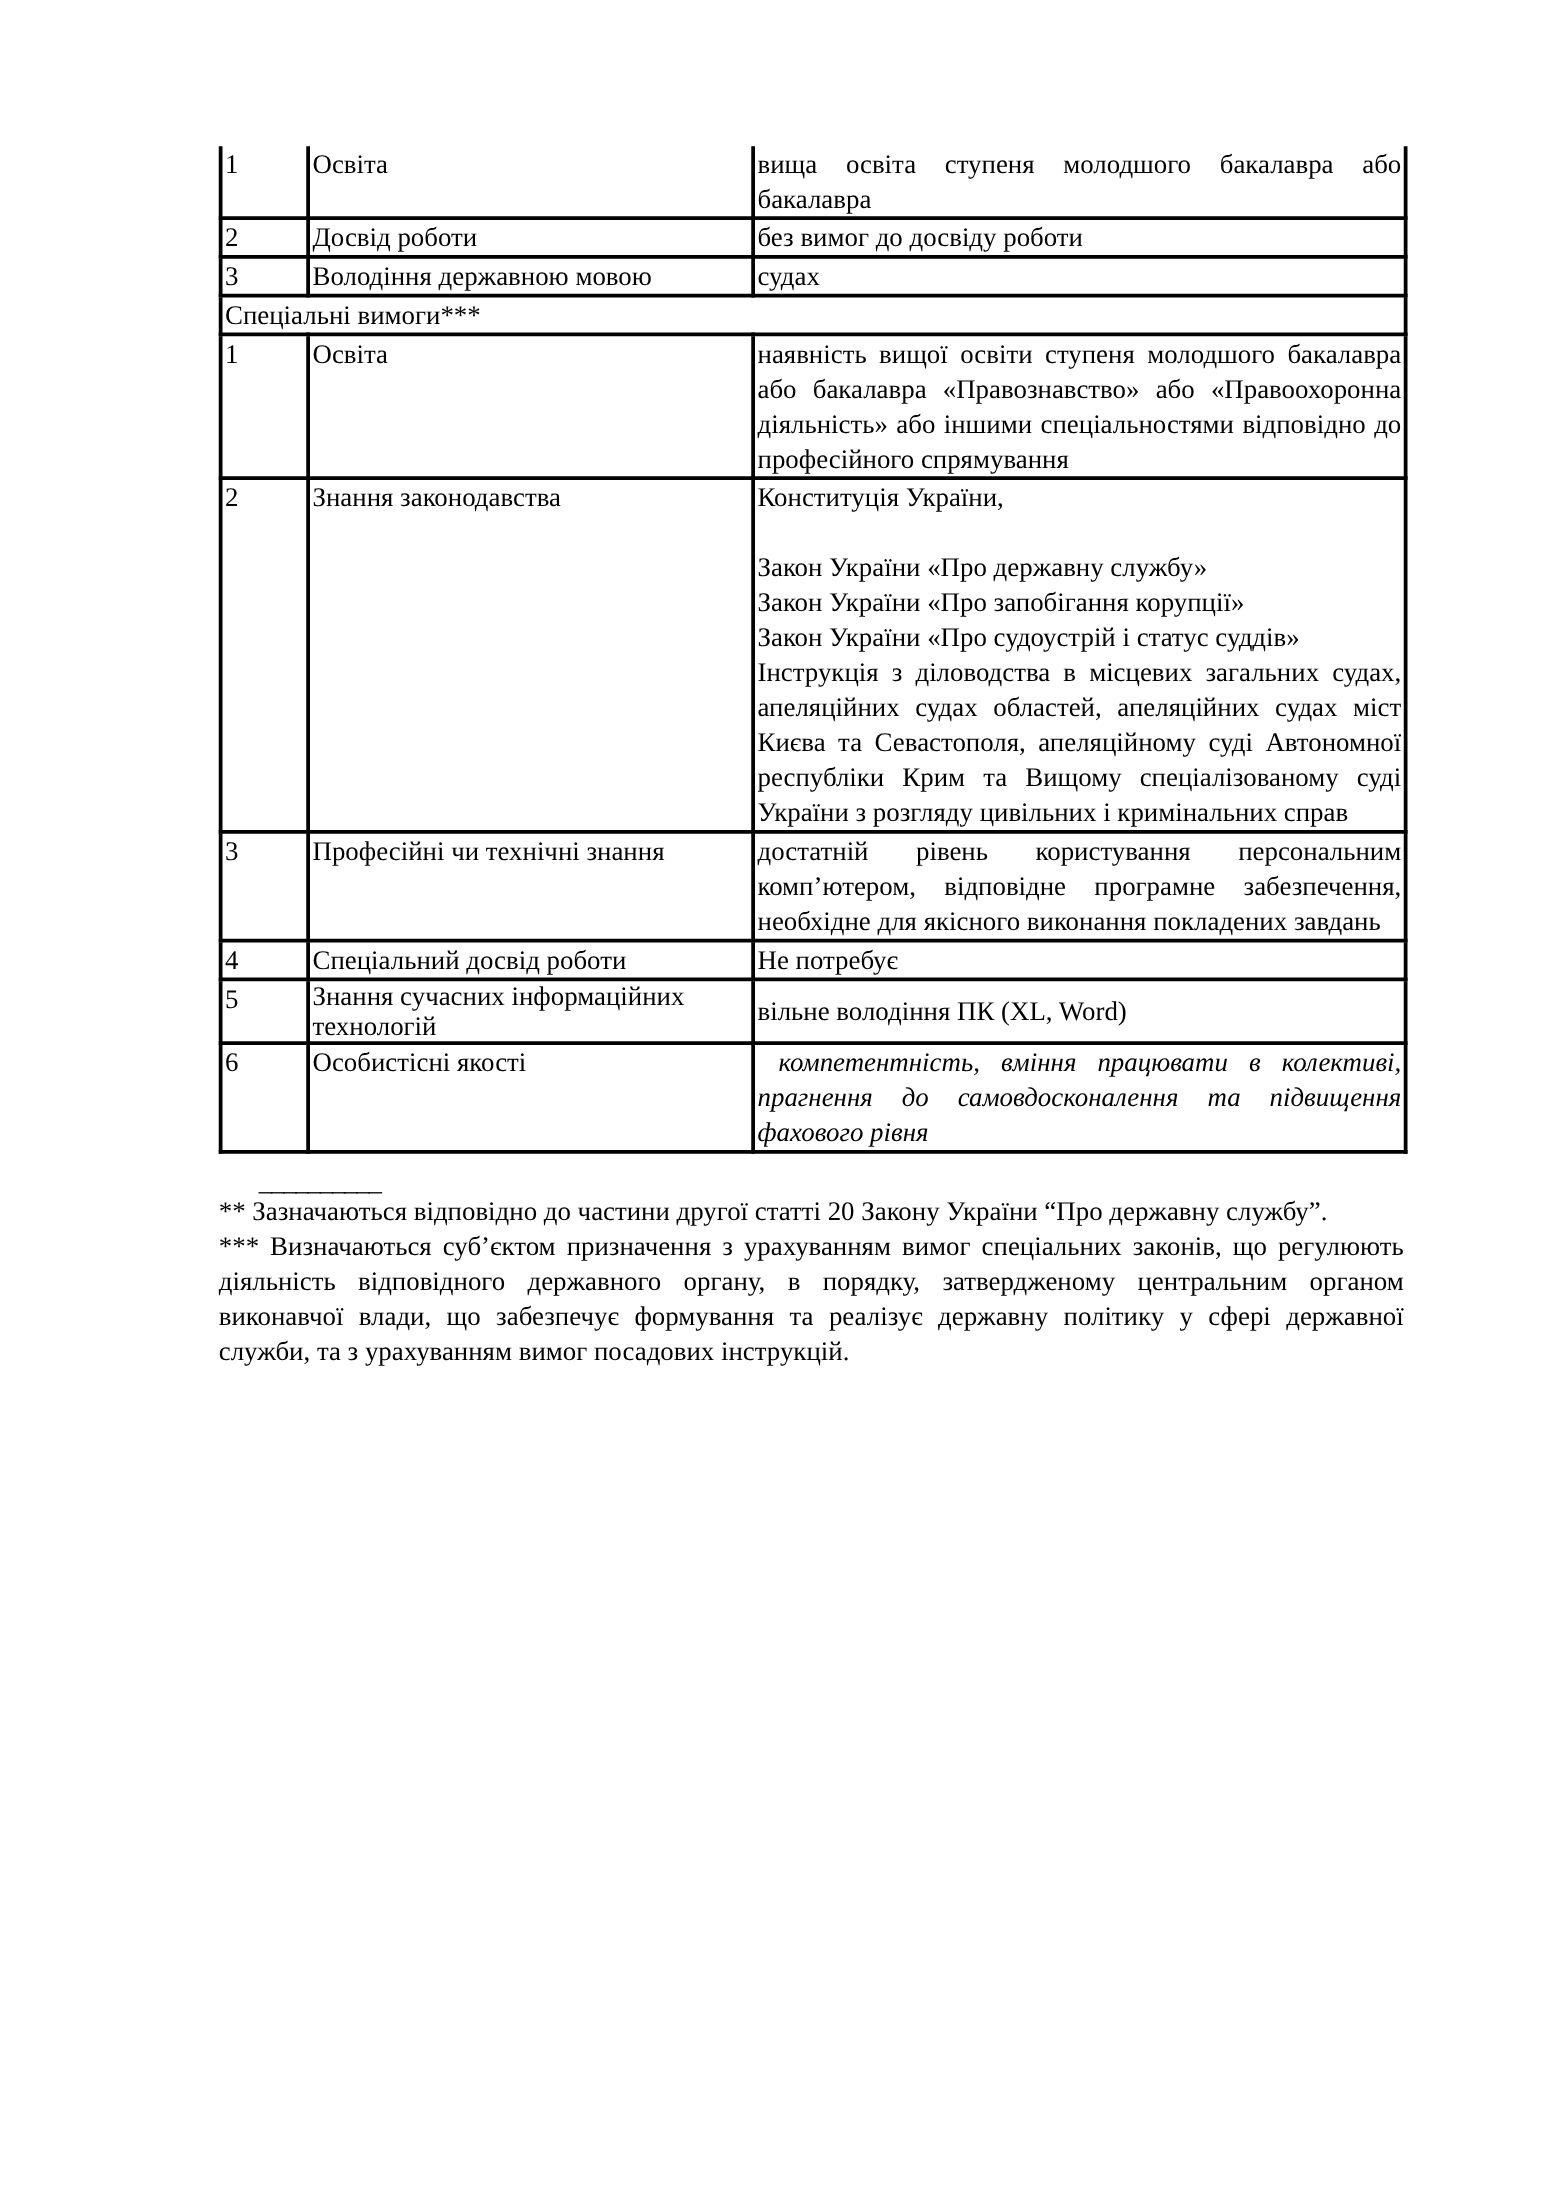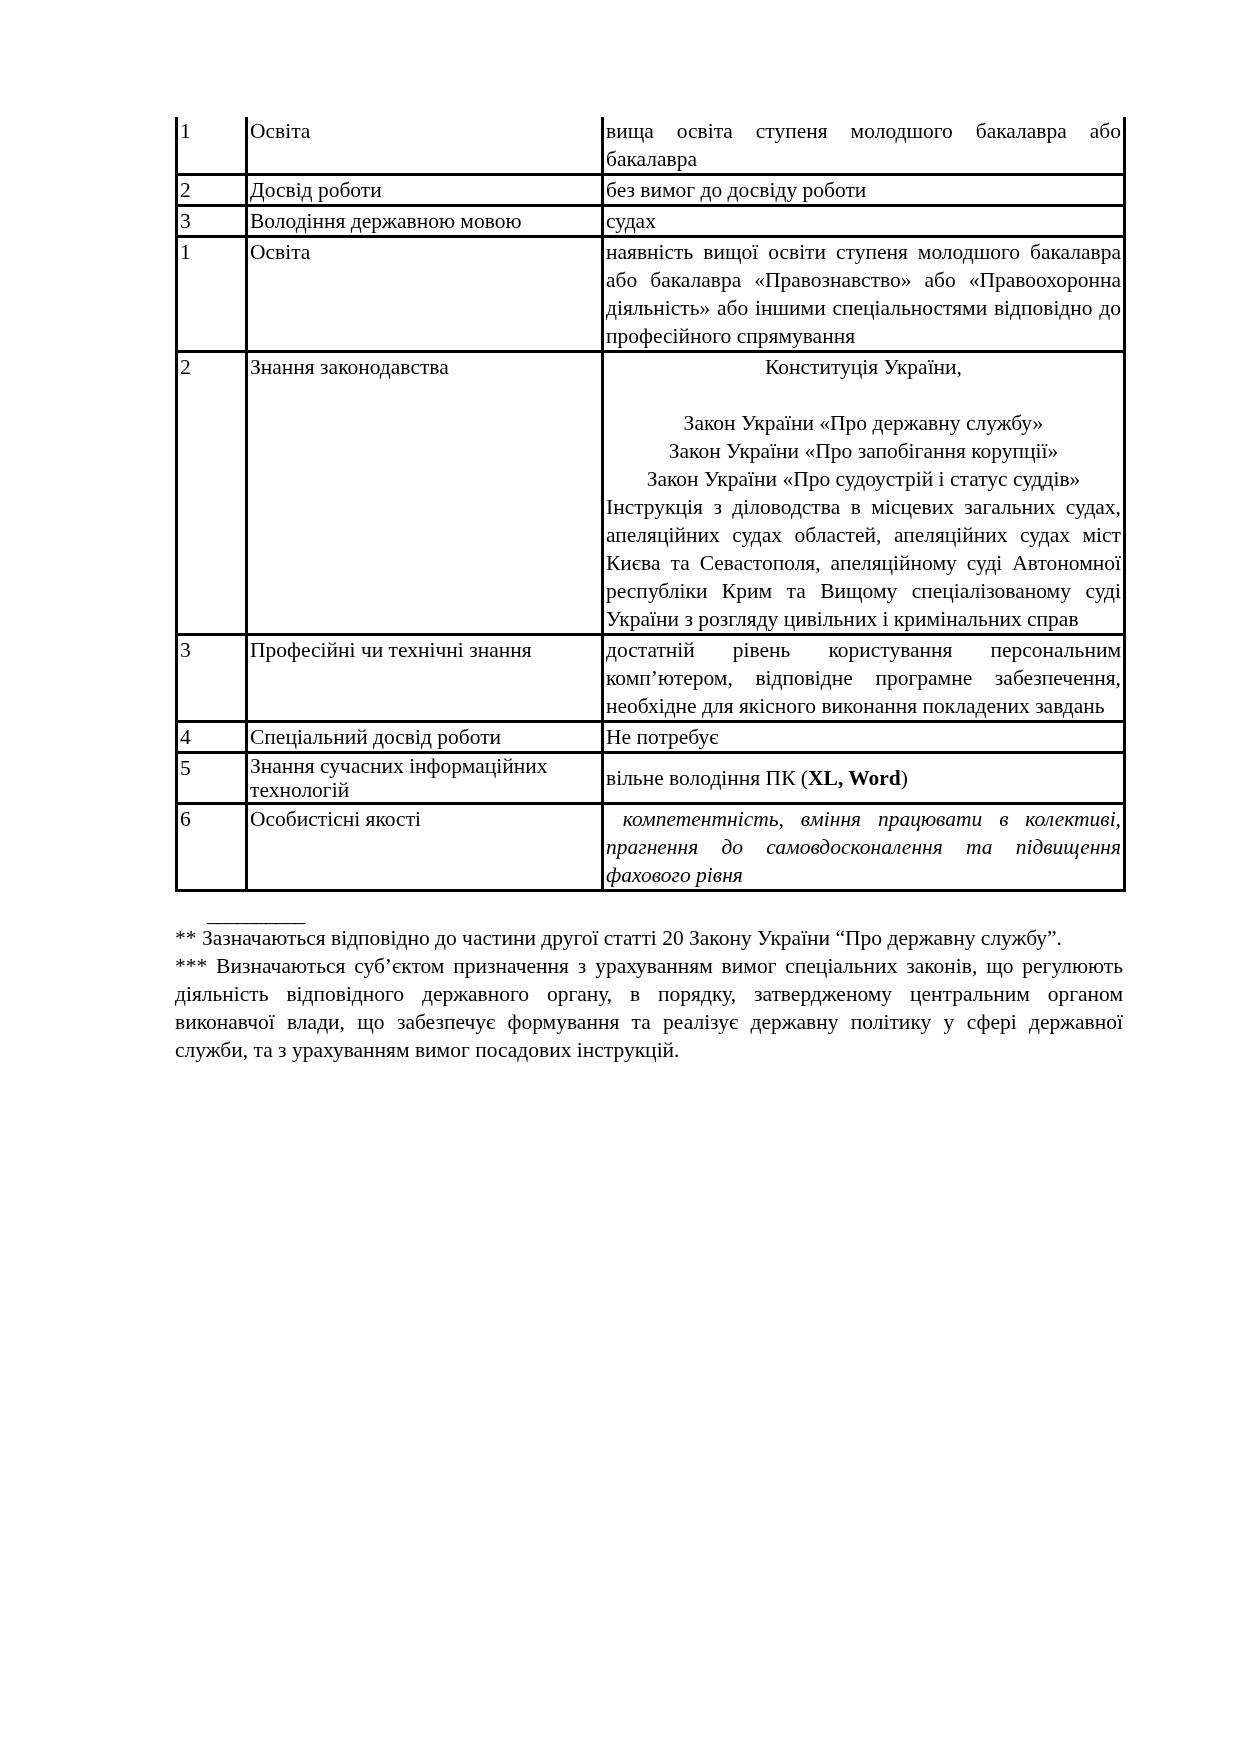--- a/index.html
+++ b/index.html
@@ -41,30 +41,29 @@
     col.c-val { width: 522px; }
     td.just {
       text-align: justify;
       text-align-last: left;
     }
     td.mid {
       vertical-align: middle !important;
     }
     .val-line {
       display: block;
-      text-align: center;
     }
     .blank-line {
       display: block;
       height: 28px;
     }
     .section-row td {
       padding-left: 2px;
     }
-    .bold { font-weight: bold; }
+    .bold { font-weight: normal; }
     .footnotes {
       margin-top: 14px;
       font-size: 21.5px;
       line-height: 28px;
       width: 948px;
     }
     .fn-rule {
       display: block;
       line-height: 16px;
       height: 18px;
@@ -103,20 +102,23 @@
         <td>2</td>
         <td>Досвід роботи</td>
         <td class="just">без вимог до досвіду роботи</td>
       </tr>
       <tr>
         <td>3</td>
         <td>Володіння державною мовою</td>
         <td class="just">судах</td>
       </tr>
 
+      <tr class="section-row">
+        <td colspan="3">Спеціальні вимоги***</td>
+      </tr>
 
       <tr>
         <td>1</td>
         <td>Освіта</td>
         <td class="just">наявність вищої освіти ступеня молодшого бакалавра або бакалавра «Правознавство» або «Правоохоронна діяльність» або іншими спеціальностями відповідно до професійного спрямування</td>
       </tr>
 
       <tr>
         <td>2</td>
         <td>Знання законодавства</td>

